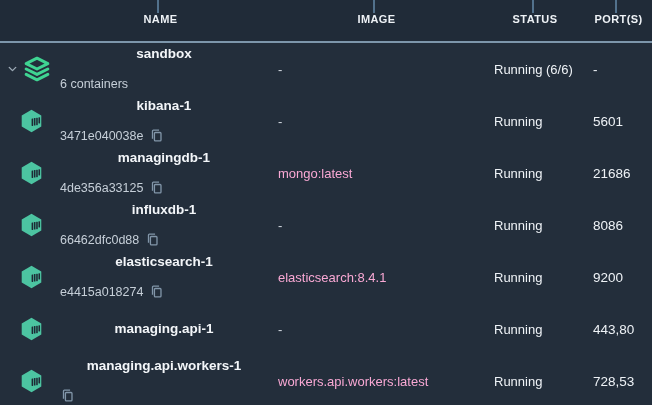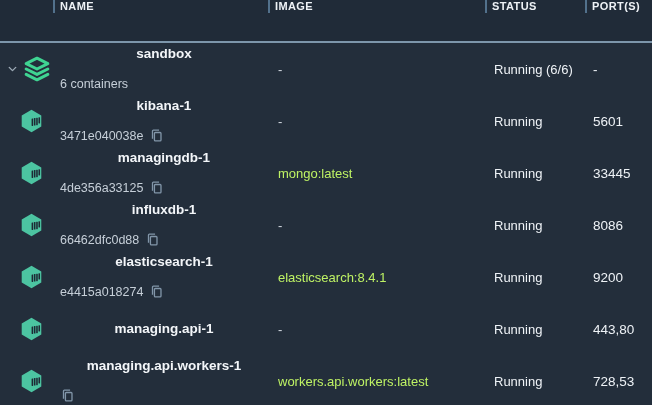--- a/index.html
+++ b/index.html
@@ -12,39 +12,39 @@
   .grid-row {
     display: grid;
     grid-template-columns: 53px 215px 217px 100px 1fr;
     align-items: center;
   }
   
   .table-header {
     height: 43px; background:#202b38;
     border-bottom: 2px solid #7d96ab;
   }
-  .hcell { display:flex; align-items:flex-start; height:100%; }
+  .hcell { display:flex; align-items:center; height:100%;flex-direction:column; }
   .hbar { width:2px; height:13px; background:#52718c; margin-right:5px; flex:0 0 auto; }
   .hlabel {
     font-size: 11px; font-weight: bold; letter-spacing: .4px;
     color:#eef2f6; white-space: nowrap;
   }
   
   .row { height: 52px; background:#232e3b; cursor: default; }
   .expander-cell { position: relative; height:100%; }
   .chevron { position:absolute; left:6px; top:50%; transform:translateY(-50%); display:flex; }
   .row-icon-group { position:absolute; left:24px; top:50%; transform:translateY(-50%); display:flex; }
   .row-icon-child { position:absolute; left:19px; top:50%; transform:translateY(-50%); display:flex; }
   .name-cell { padding-left:7px; line-height:1.25;text-align:center; }
   .name-main { font-size:13.5px; font-weight:bold; color:#f3f6f9; white-space:nowrap; }
   .name-sub  { display:flex; align-items:center; gap:6px; margin-top:14px;
                font-size:12.5px; color:#c6cfd8; white-space:nowrap; }
   .copy-btn { display:flex; cursor:pointer; }
   .image-cell { padding-left:10px; font-size:13px; color:#d3dae1; white-space:nowrap; overflow:hidden; }
-  .image-cell.link { color:#bef264; cursor:pointer; }
+  .image-cell.link { color:#f9a8d4; cursor:pointer; }
   .status-cell { padding-left:9px; font-size:13px; color:#eef2f6; white-space:nowrap; }
   .ports-cell  { padding-left:8px; font-size:13.5px; color:#eef2f6; white-space:nowrap; }
 </style>
 </head>
 <body>
 
 <div id="app">
 
   <div class="grid-row table-header">
     <div class="hcell"></div>
@@ -144,21 +144,21 @@
         <span class="copy-btn">
           <svg width="14" height="16" viewBox="0 0 16 18" fill="none" stroke="#8296a9" stroke-width="1.5" stroke-linejoin="round">
               <path d="M4 12 V3.2 a1 1 0 0 1 1-1 H11.5"></path>
               <rect x="6.2" y="5" width="7.5" height="9.6" rx="1"></rect>
             </svg>
         </span>
       </div>
     </div>
     <div class="image-cell link">mongo:latest</div>
     <div class="status-cell">Running</div>
-    <div class="ports-cell">33445</div>
+    <div class="ports-cell">21686</div>
   </div>
 
   <div class="grid-row row">
     <div class="expander-cell">
       <span class="row-icon-child">
         <svg width="25" height="26" viewBox="0 0 24 24">
             <path fill="#4cc4a1" d="M12 1.3 L21.4 6.7 V17.3 L12 22.7 L2.6 17.3 V6.7 Z"></path>
             <g fill="#1e2935">
               <rect x="12.1" y="9.6" width="1.5" height="7.2" rx="0.4"></rect>
               <rect x="14.3" y="9.2" width="1.5" height="7.2" rx="0.4"></rect>

